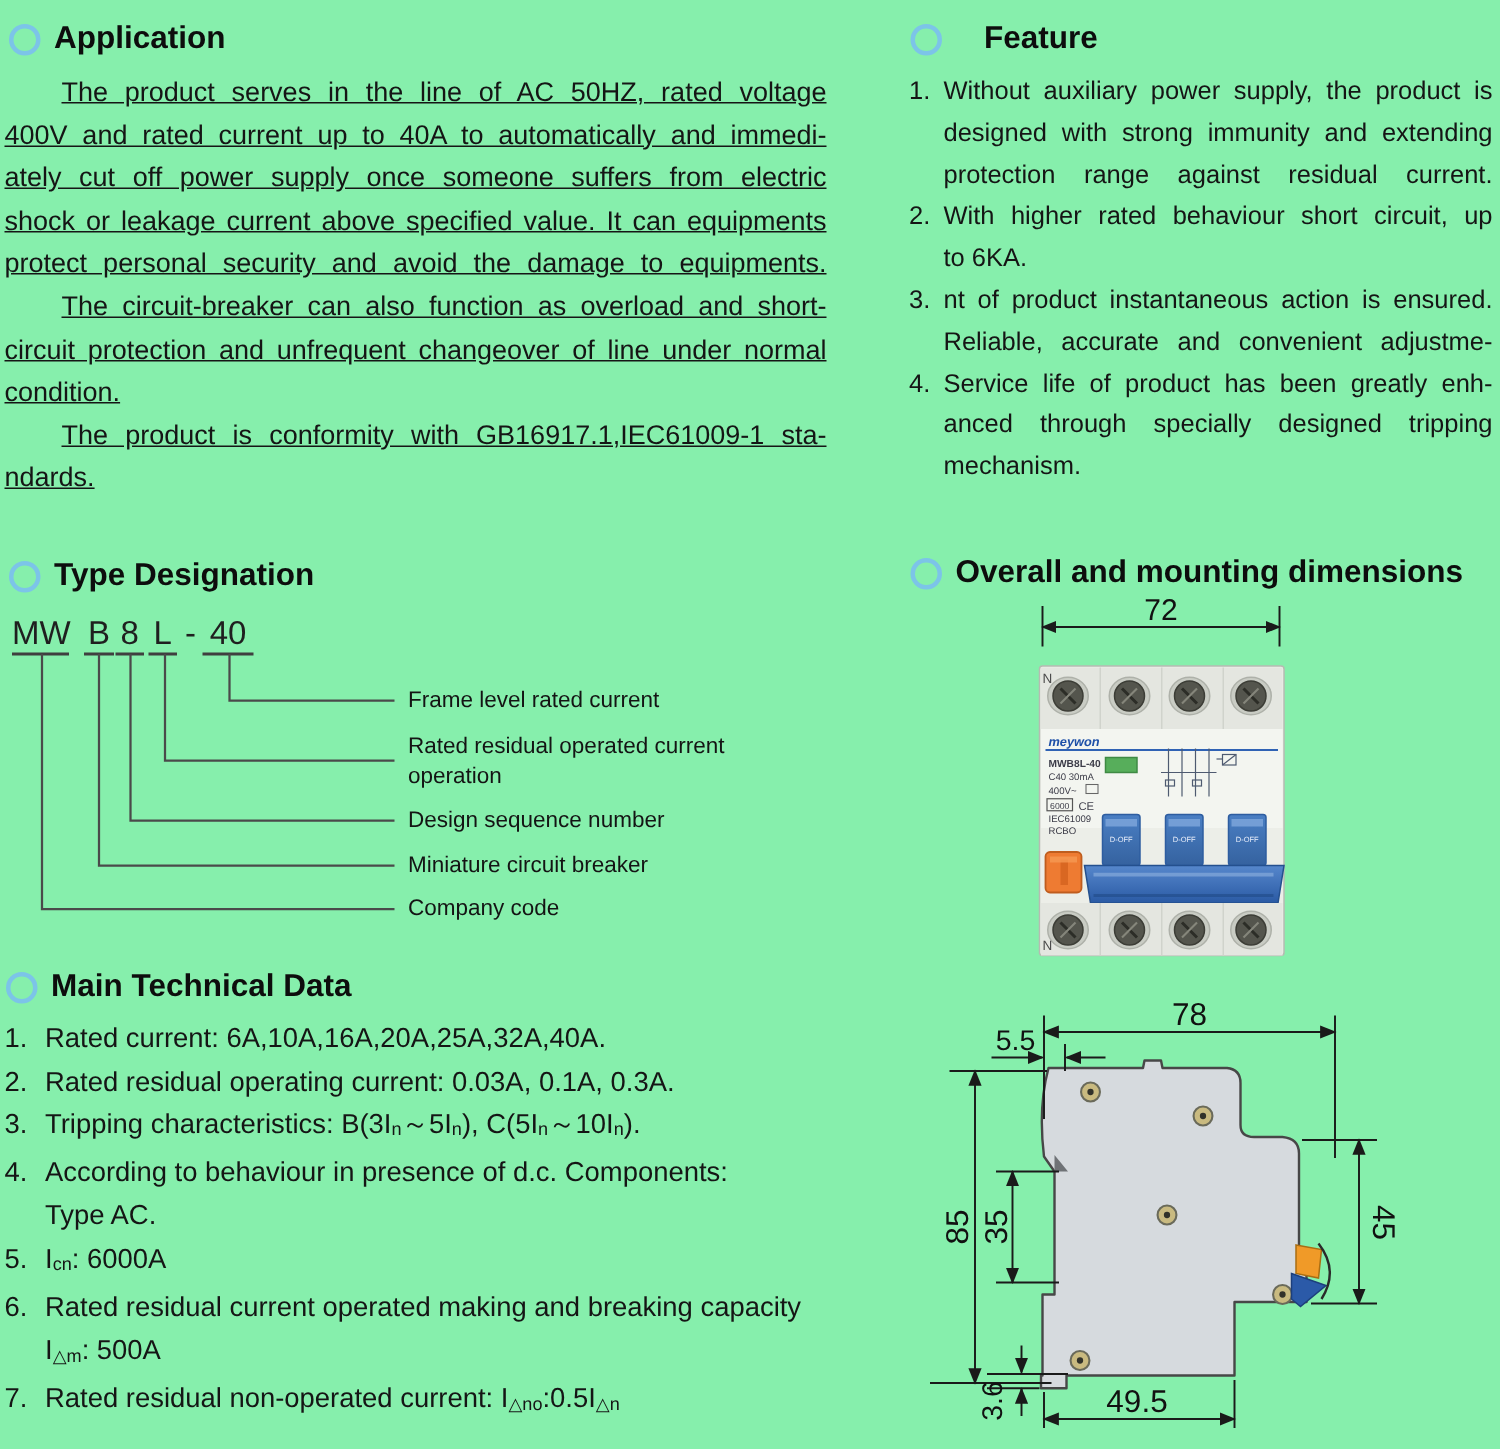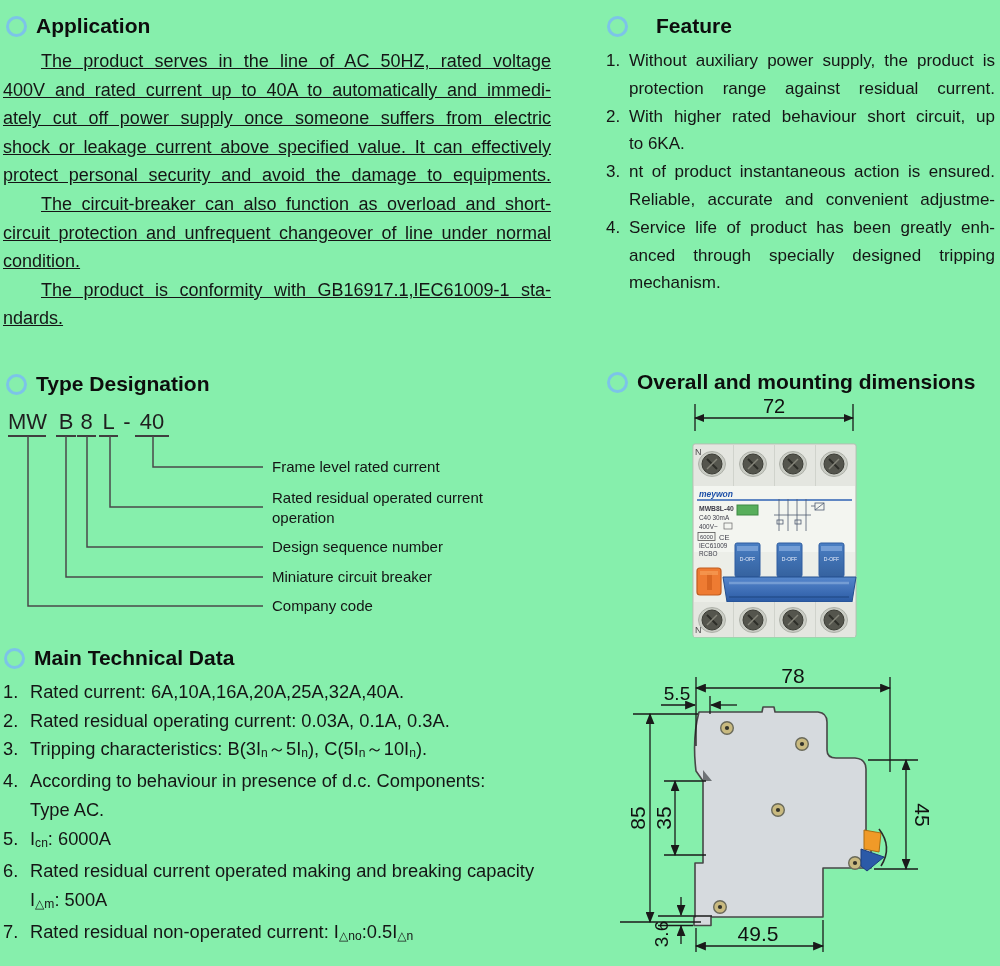--- a/index.html
+++ b/index.html
@@ -31,21 +31,21 @@
 
   <div class="heading abs" style="left:6px;top:14px;">
     <span class="ring"></span>
     <span>Application</span>
   </div>
   <div class="app jus abs" style="left:3px;top:47px;">
     <div class="para">
         <div class="tl"><span>The product serves in the line of AC 50HZ, rated voltage</span></div>
         <div class="tl"><span>400V and rated current up to 40A to automatically and immedi-</span></div>
         <div class="tl"><span>ately cut off power supply once someone suffers from electric</span></div>
-        <div class="tl"><span>shock or leakage current above specified value. It can effectively</span></div>
+        <div class="tl"><span>shock or leakage current above specified value. It can equipments</span></div>
         <div class="tl"><span>protect personal security and avoid the damage to equipments.</span></div>
       </div>
     <div class="para">
         <div class="tl"><span>The circuit-breaker can also function as overload and short-</span></div>
         <div class="tl"><span>circuit protection and unfrequent changeover of line under normal</span></div>
         <div class="tl end"><span>condition.</span></div>
       </div>
     <div class="para">
         <div class="tl"><span>The product is conformity with GB16917.1,IEC61009-1 sta-</span></div>
         <div class="tl end"><span>ndards.</span></div>
@@ -54,20 +54,21 @@
 
   <div class="heading abs" style="left:607px;top:14px;gap:28px;">
     <span class="ring"></span>
     <span>Feature</span>
   </div>
   <div class="abs" style="left:606px;top:47px;width:389px;">
     <div class="li feat">
       <span class="num">1.</span>
       <div class="jus">
           <div class="tl"><span>Without auxiliary power supply, the product is</span></div>
+          <div class="tl"><span>designed with strong immunity and extending</span></div>
           <div class="tl"><span>protection range against residual current.</span></div>
         </div>
     </div>
     <div class="li feat">
       <span class="num">2.</span>
       <div class="jus">
           <div class="tl"><span>With higher rated behaviour short circuit, up</span></div>
           <div class="tl end"><span>to 6KA.</span></div>
         </div>
     </div>

